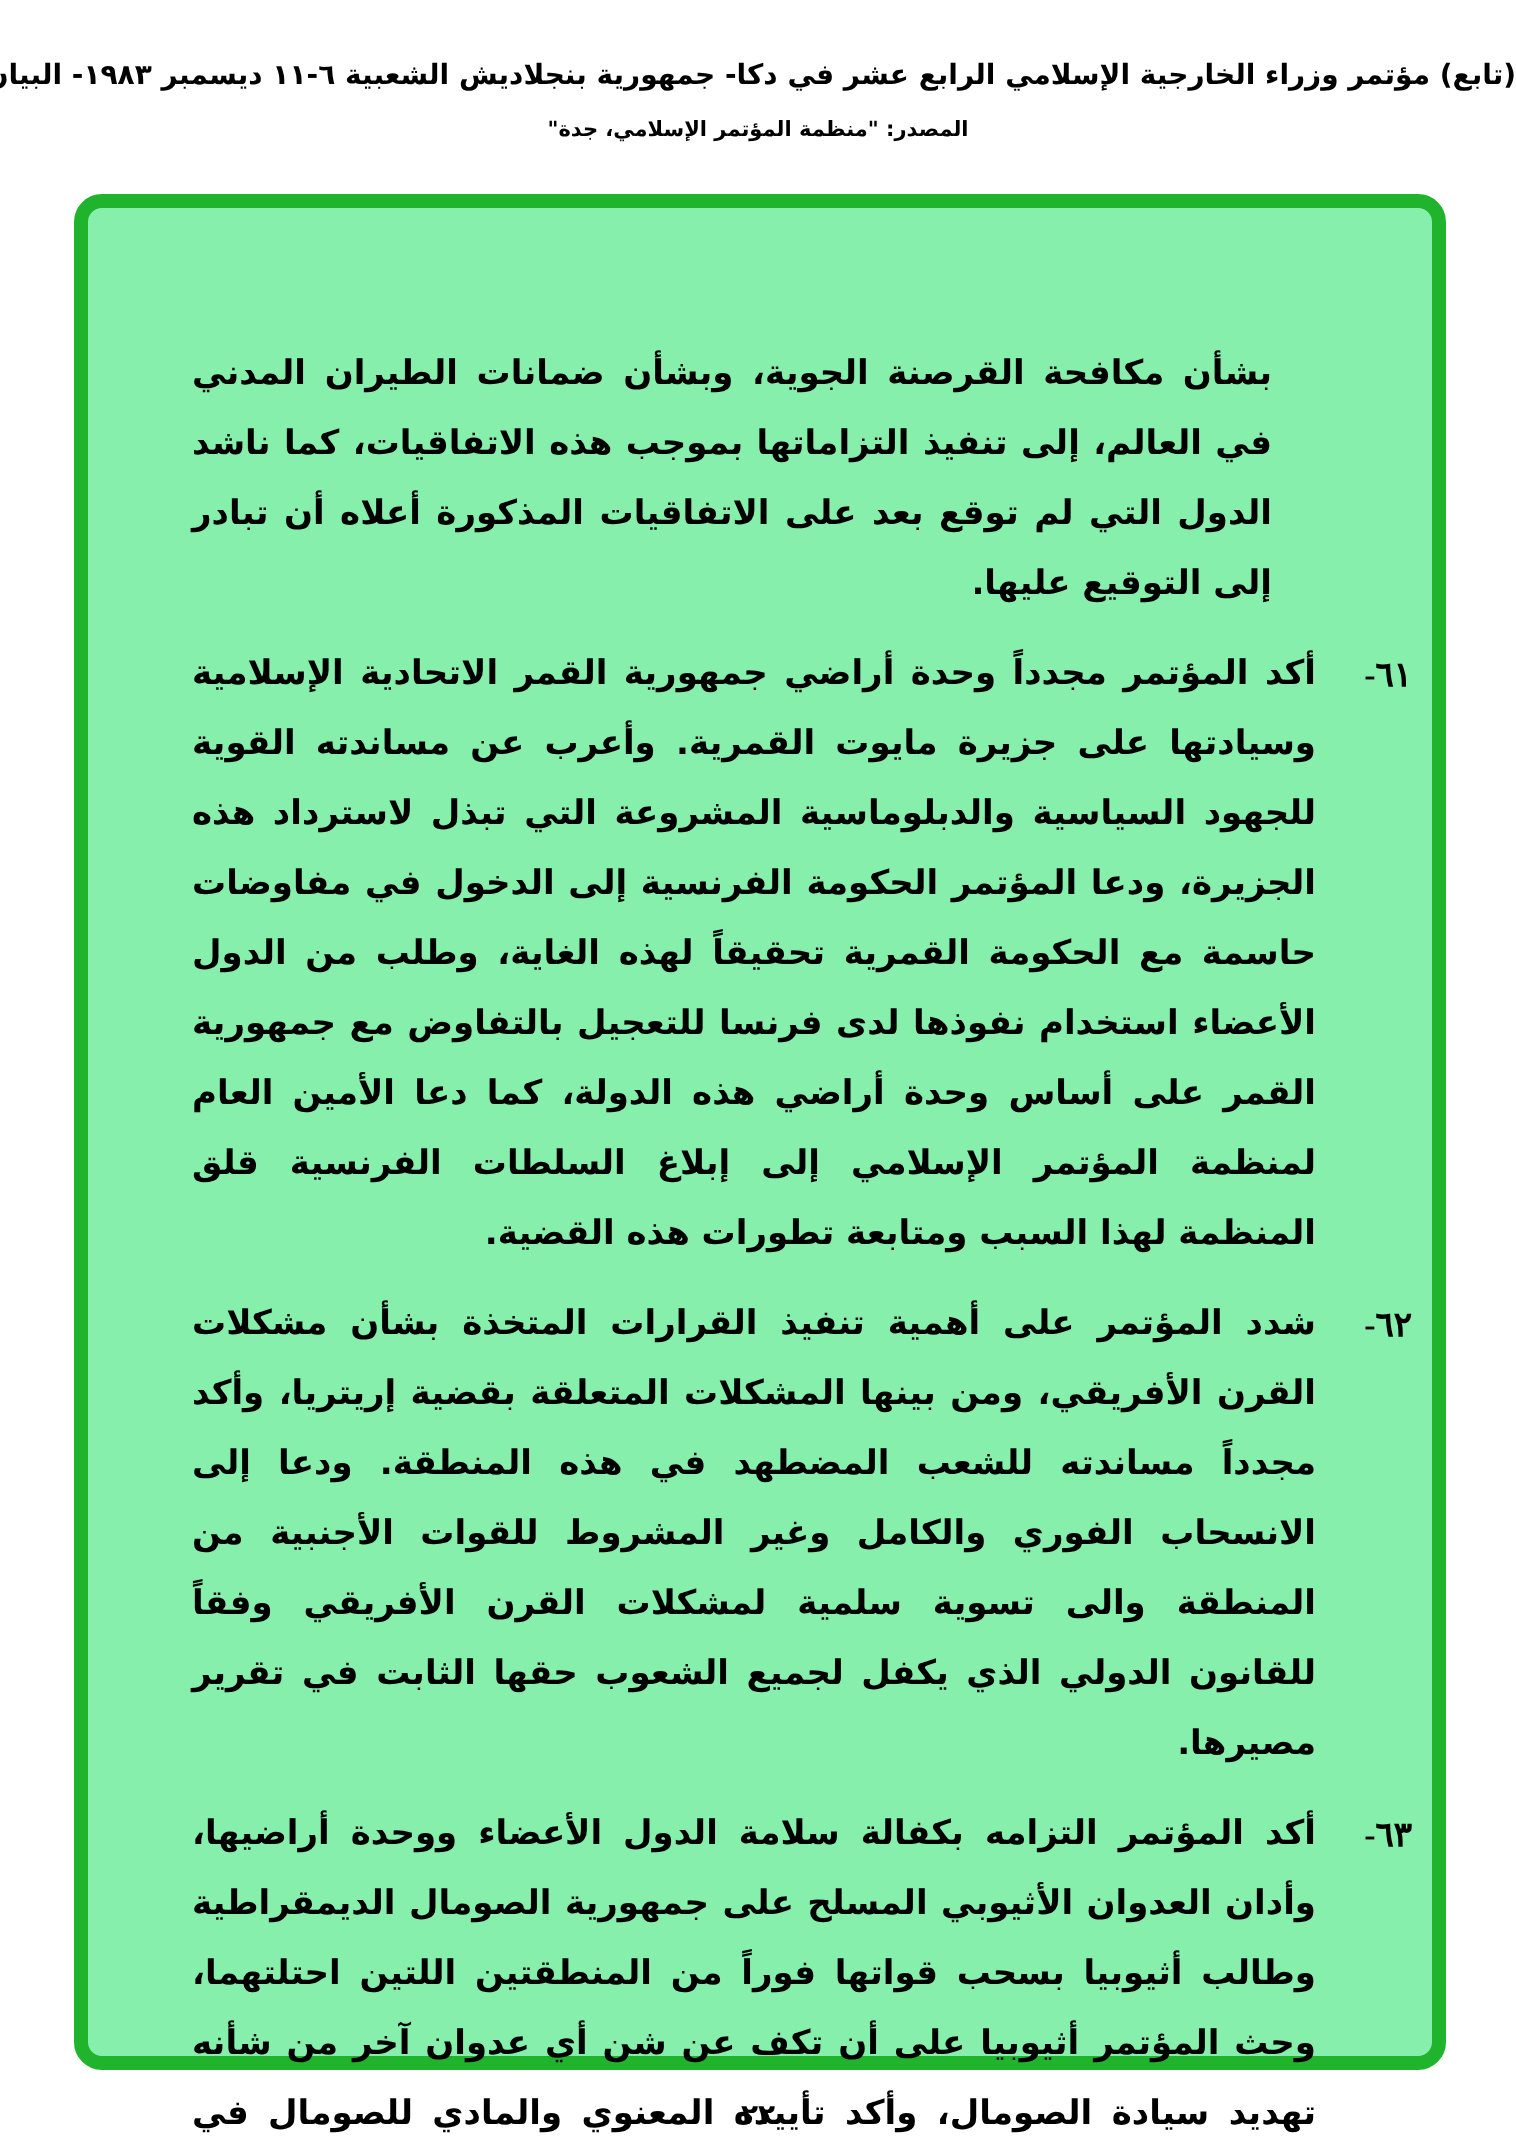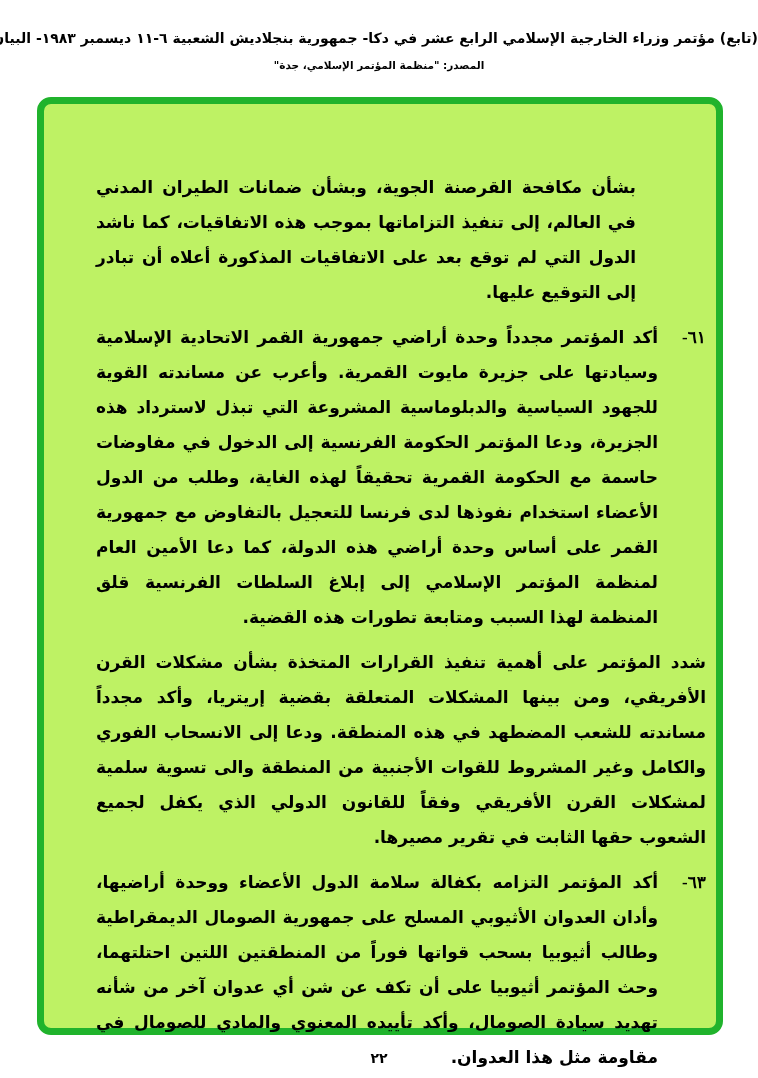--- a/index.html
+++ b/index.html
@@ -34,21 +34,21 @@
     font-weight: bold;
   }
   .green-box {
     position: absolute;
     left: 37px;
     top: 97px;
     width: 686px;
     height: 938px;
     border: 7px solid #20b32c;
     border-radius: 14px;
-    background: #bef264;
+    background: #86efac;
   }
   .content {
     margin: 66px 10px 0 52px;
     direction: rtl;
   }
   .para {
     display: flex;
     flex-direction: row; 
     margin-bottom: 10px;
     font-size: 17px;
@@ -95,20 +95,21 @@
   <div class="green-box">
     <div class="content" id="paragraph-list">
         <div class="para no-num">
           <div class="ptext">بشأن مكافحة القرصنة الجوية، وبشأن ضمانات الطيران المدني في العالم، إلى تنفيذ التزاماتها بموجب هذه الاتفاقيات، كما ناشد الدول التي لم توقع بعد على الاتفاقيات المذكورة أعلاه أن تبادر إلى التوقيع عليها.</div>
         </div>
         <div class="para">
           <span class="num">٦١-</span>
           <div class="ptext">أكد المؤتمر مجدداً وحدة أراضي جمهورية القمر الاتحادية الإسلامية وسيادتها على جزيرة مايوت القمرية. وأعرب عن مساندته القوية للجهود السياسية والدبلوماسية المشروعة التي تبذل لاسترداد هذه الجزيرة، ودعا المؤتمر الحكومة الفرنسية إلى الدخول في مفاوضات حاسمة مع الحكومة القمرية تحقيقاً لهذه الغاية، وطلب من الدول الأعضاء استخدام نفوذها لدى فرنسا للتعجيل بالتفاوض مع جمهورية القمر على أساس وحدة أراضي هذه الدولة، كما دعا الأمين العام لمنظمة المؤتمر الإسلامي إلى إبلاغ السلطات الفرنسية قلق المنظمة لهذا السبب ومتابعة تطورات هذه القضية.</div>
         </div>
         <div class="para">
+          <span class="num">٦٢-</span>
           <div class="ptext">شدد المؤتمر على أهمية تنفيذ القرارات المتخذة بشأن مشكلات القرن الأفريقي، ومن بينها المشكلات المتعلقة بقضية إريتريا، وأكد مجدداً مساندته للشعب المضطهد في هذه المنطقة. ودعا إلى الانسحاب الفوري والكامل وغير المشروط للقوات الأجنبية من المنطقة والى تسوية سلمية لمشكلات القرن الأفريقي وفقاً للقانون الدولي الذي يكفل لجميع الشعوب حقها الثابت في تقرير مصيرها.</div>
         </div>
         <div class="para">
           <span class="num">٦٣-</span>
           <div class="ptext">أكد المؤتمر التزامه بكفالة سلامة الدول الأعضاء ووحدة أراضيها، وأدان العدوان الأثيوبي المسلح على جمهورية الصومال الديمقراطية وطالب أثيوبيا بسحب قواتها فوراً من المنطقتين اللتين احتلتهما، وحث المؤتمر أثيوبيا على أن تكف عن شن أي عدوان آخر من شأنه تهديد سيادة الصومال، وأكد تأييده المعنوي والمادي للصومال في مقاومة مثل هذا العدوان.</div>
         </div>
       </div>
   </div>
 
   <div class="page-num">٢٢</div>

